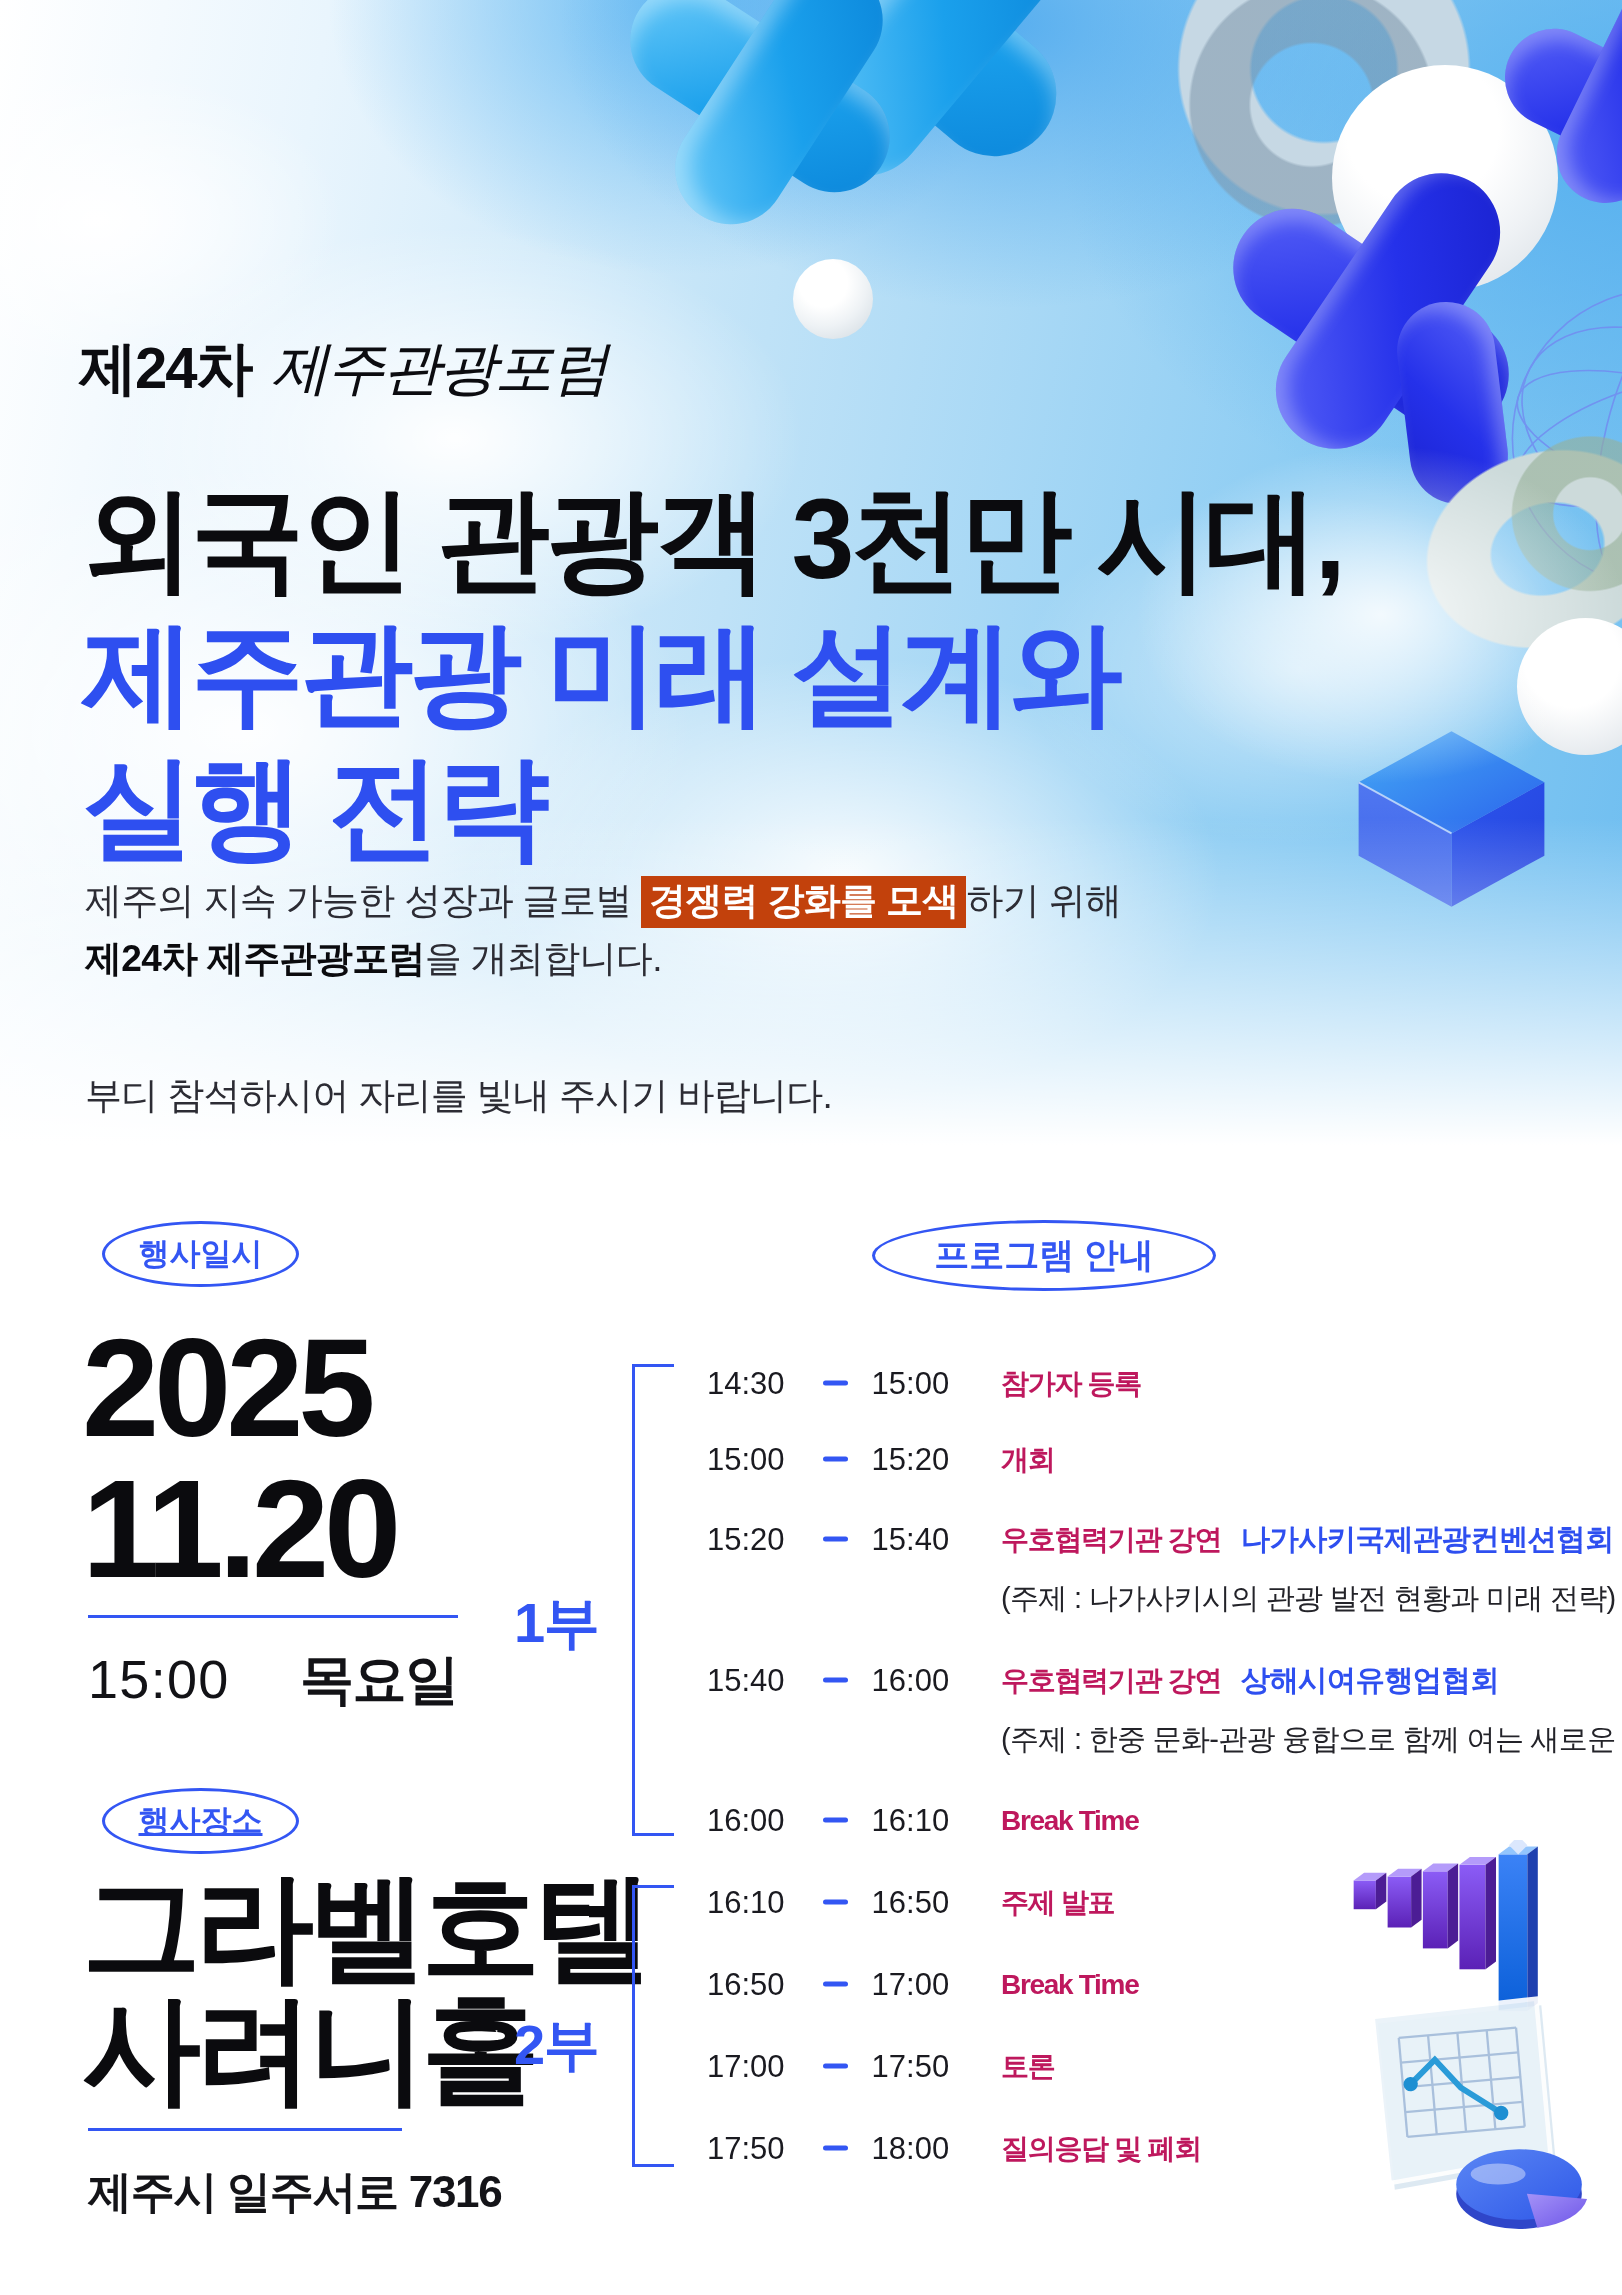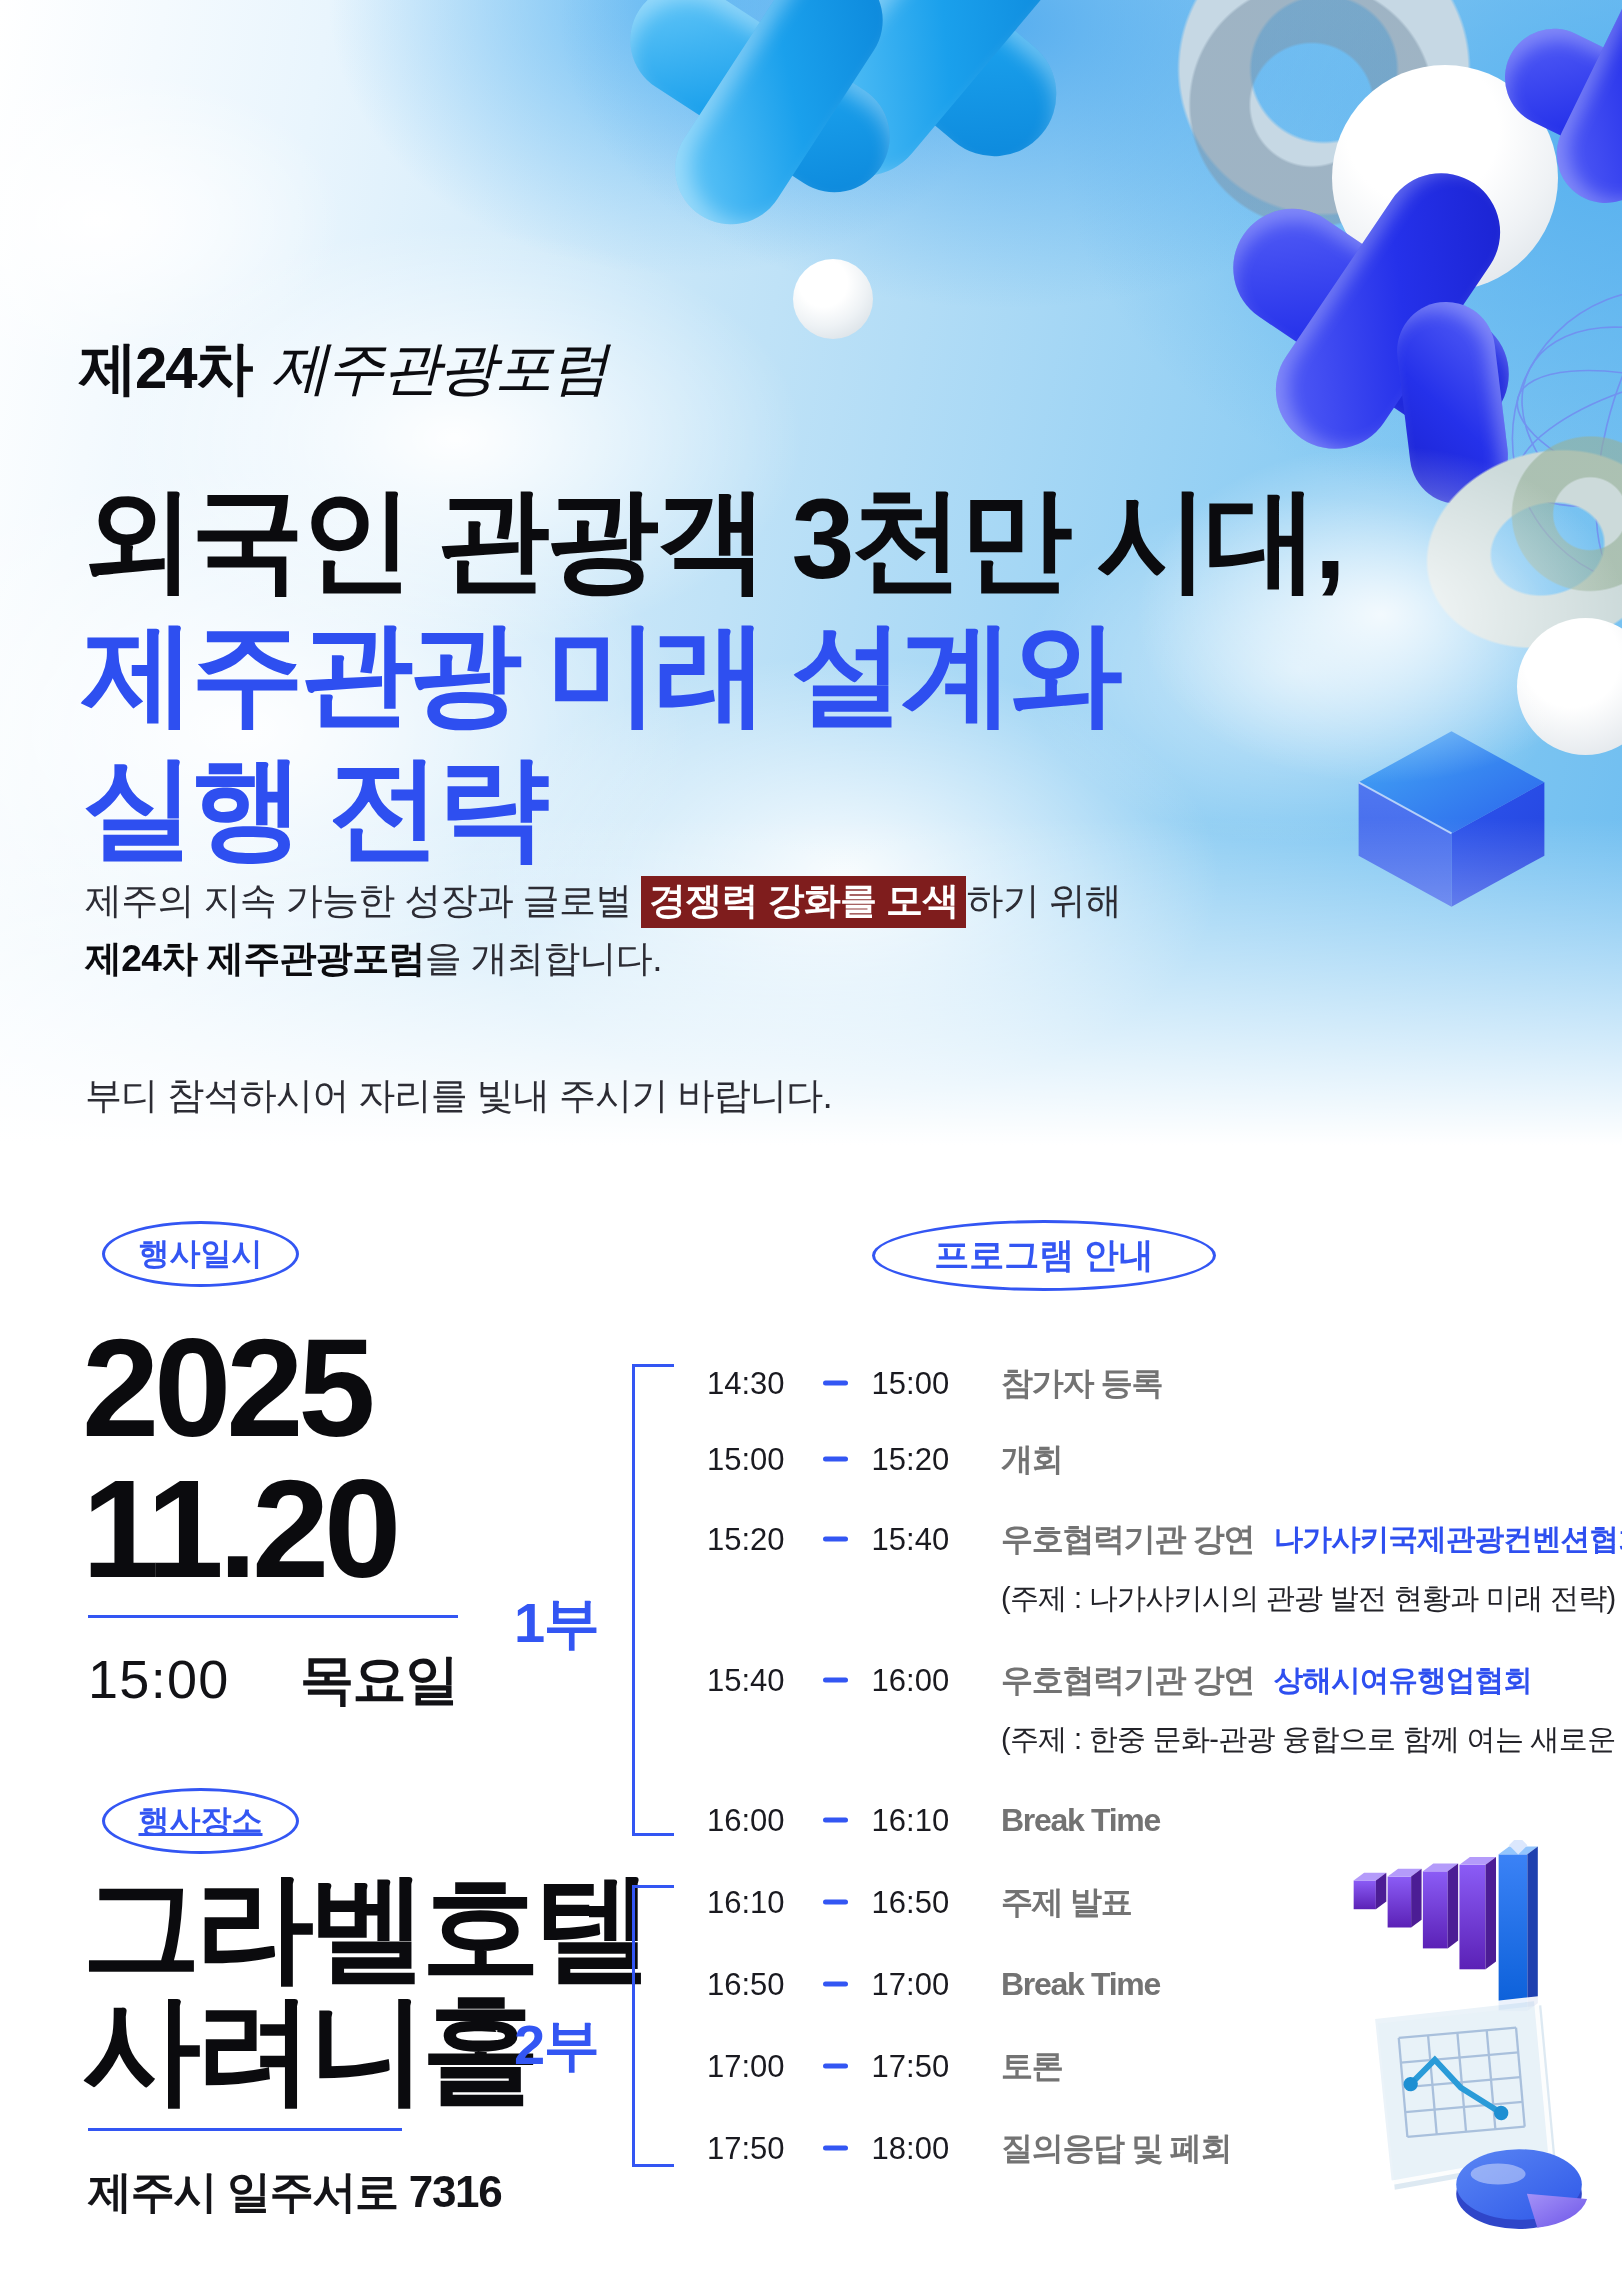--- a/index.html
+++ b/index.html
@@ -68,21 +68,21 @@
   .icon-abs{position:absolute;}
   
   .content{position:absolute;inset:0;z-index:5;}
   .kicker{position:absolute;left:79px;top:330px;font-size:58px;letter-spacing:-2px;color:#0c0c10;white-space:nowrap;}
   .kicker .kb{font-weight:800;}
   .kicker .kr{font-weight:500;margin-left:19.6px;font-style:italic;}
   .title{position:absolute;left:82px;top:472px;font-size:113px;line-height:134px;font-weight:800;letter-spacing:-3.9px;white-space:nowrap;}
   .title .t1{color:#0b0b0e;}
   .title .t2,.title .t3{color:#2e4ff0;}
   .intro{position:absolute;left:85px;top:872px;font-size:37px;line-height:58px;font-weight:500;color:#2c2c34;letter-spacing:-0.7px;white-space:nowrap;}
-  .intro .hl{background:#7f1d1d;color:#ffffff;font-weight:700;padding:3.9px 7.9px 6.5px 7.9px;}
+  .intro .hl{background:#c2410c;color:#ffffff;font-weight:700;padding:3.9px 7.9px 6.5px 7.9px;}
   .intro .b{font-weight:800;color:#0b0b0e;}
   .intro .p2{margin-top:21px;}
   .badge{position:absolute;border:3.9px solid #3356f3;border-radius:50%;color:#3356f3;
     display:flex;align-items:center;justify-content:center;font-weight:600;background:transparent;white-space:nowrap;}
   .badge.b1{left:102px;top:1221px;width:191px;height:60px;font-size:31px;align-items:center;}
   .badge.b2{left:102px;top:1788px;width:191px;height:60px;font-size:31px;text-decoration:underline;}
   .badge.b3{left:872px;top:1220px;width:338px;height:65px;font-size:35px;}
   .bignum{position:absolute;left:82px;top:1317px;font-size:139px;font-weight:900;line-height:141px;letter-spacing:-5.2px;color:#0b0b0e;}
   .dateline{position:absolute;left:88px;top:1615px;width:370px;height:3.3px;background:#3356f3;}
   .timerow{position:absolute;left:88px;top:1644px;width:370px;display:flex;justify-content:space-between;align-items:baseline;font-size:54px;color:#121216;}
@@ -95,21 +95,21 @@
   .bracket{position:absolute;left:632px;width:39px;border:3.9px solid #3356f3;border-right:none;background:transparent;}
   .bracket.p1{top:1364px;height:466px;}
   .bracket.p2{top:1885px;height:276px;}
   .partlbl{position:absolute;left:514px;color:#3356f3;font-size:56px;font-weight:600;letter-spacing:-1.3px;}
   .partlbl.p1{top:1586px;}
   .partlbl.p2{top:2008px;}
   .prow{position:absolute;left:707px;height:55px;display:flex;align-items:center;transform:translateY(-50%);white-space:nowrap;}
   .prow .t{width:116px;font-size:31px;font-weight:400;color:#1a1a20;letter-spacing:0;}
   .prow .dash{width:25px;height:5.2px;border-radius:2.6px;background:#3356f3;margin-right:23.6px;flex:none;}
   .prow .rightwrap{position:absolute;left:294px;display:flex;align-items:center;}
-  .prow .lbl{font-size:32px;font-weight:800;letter-spacing:-1.3px;color:#737373;}
+  .prow .lbl{font-size:28px;font-weight:800;letter-spacing:-1.3px;color:#be185d;}
   .prow .org{font-size:29.4px;font-weight:800;letter-spacing:-0.7px;color:#2e4ff0;margin-left:19.6px;}
   .pnote{position:absolute;left:1001px;transform:translateY(-50%);font-size:29px;font-weight:500;letter-spacing:-0.7px;color:#232329;white-space:nowrap;}
 </style>
 </head>
 <body>
 
 <div class="poster">
 
   <div class="sky"></div>
   <div class="clouds"></div>

